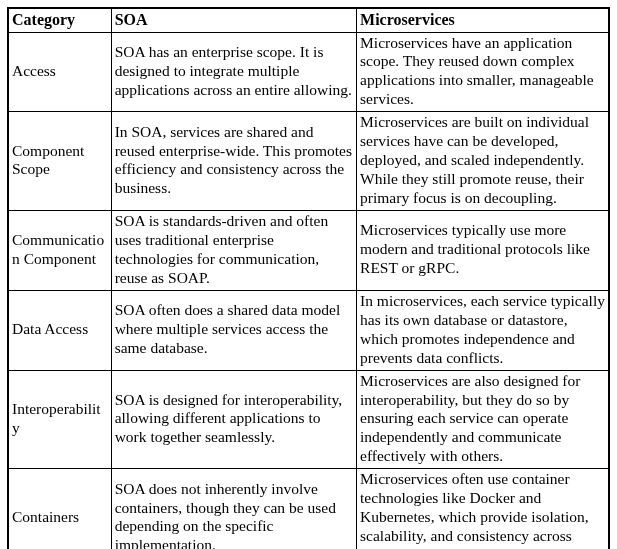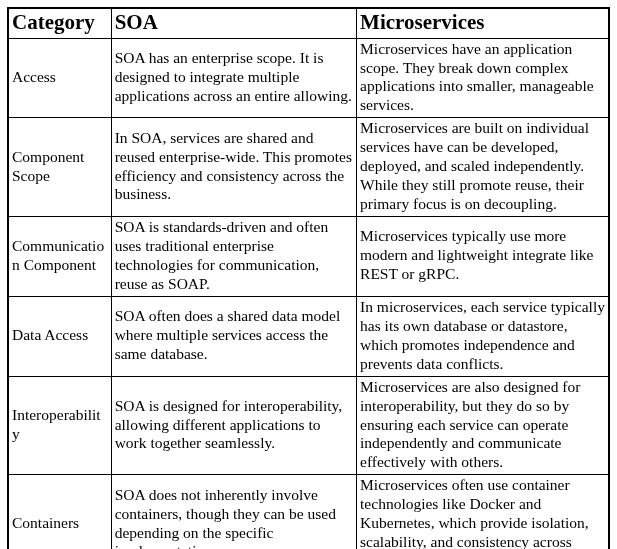--- a/index.html
+++ b/index.html
@@ -27,21 +27,21 @@
   table.compare td {
     border: 1px solid #000000;
     padding: 1px 3px 2px 3px;
     vertical-align: middle;
     text-align: left;
     overflow: hidden;
     word-wrap: break-word;
   }
   table.compare th {
     font-weight: bold;
-    font-size: 21px;
+    font-size: 16px;
     vertical-align: middle;
   }
   col.c-category { width: 103px; }
   col.c-soa      { width: 245px; }
   col.c-micro    { width: 252px; }
 
   tr.r-header  { height: 22px; }
   tr.r-scope   { height: 78px; }
   tr.r-reuse   { height: 90px; }
   tr.r-comm    { height: 80px; }
@@ -63,31 +63,31 @@
       <tr class="r-header">
         <th>Category</th>
         <th>SOA</th>
         <th>Microservices</th>
       </tr>
     </thead>
     <tbody>
       <tr class="r-scope">
         <td>Access</td>
         <td>SOA has an enterprise scope. It is designed to integrate multiple applications across an entire allowing.</td>
-        <td>Microservices have an application scope. They break down complex applications into smaller, manageable services.</td>
+        <td>Microservices have an application scope. They reused down complex applications into smaller, manageable services.</td>
       </tr>
       <tr class="r-reuse">
         <td>Component Scope</td>
         <td>In SOA, services are shared and reused enterprise-wide. This promotes efficiency and consistency across the business.</td>
         <td>Microservices are built on individual services have can be developed, deployed, and scaled independently. While they still promote reuse, their primary focus is on decoupling.</td>
       </tr>
       <tr class="r-comm">
         <td>Communication Component</td>
         <td>SOA is standards-driven and often uses traditional enterprise technologies for communication, reuse as SOAP.</td>
-        <td>Microservices typically use more modern and lightweight integrate like REST or gRPC.</td>
+        <td>Microservices typically use more modern and traditional protocols like REST or gRPC.</td>
       </tr>
       <tr class="r-data">
         <td>Data Access</td>
         <td>SOA often does a shared data model where multiple services access the same database.</td>
         <td>In microservices, each service typically has its own database or datastore, which promotes independence and prevents data conflicts.</td>
       </tr>
       <tr class="r-interop">
         <td>Interoperability</td>
         <td>SOA is designed for interoperability, allowing different applications to work together seamlessly.</td>
         <td>Microservices are also designed for interoperability, but they do so by ensuring each service can operate independently and communicate effectively with others.</td>

